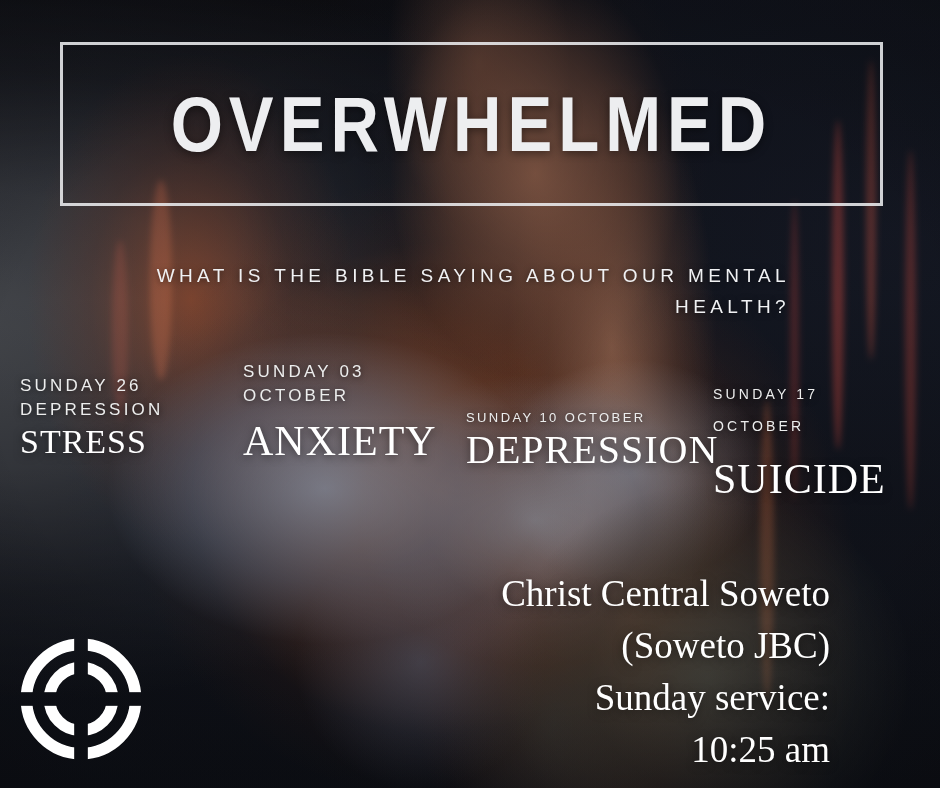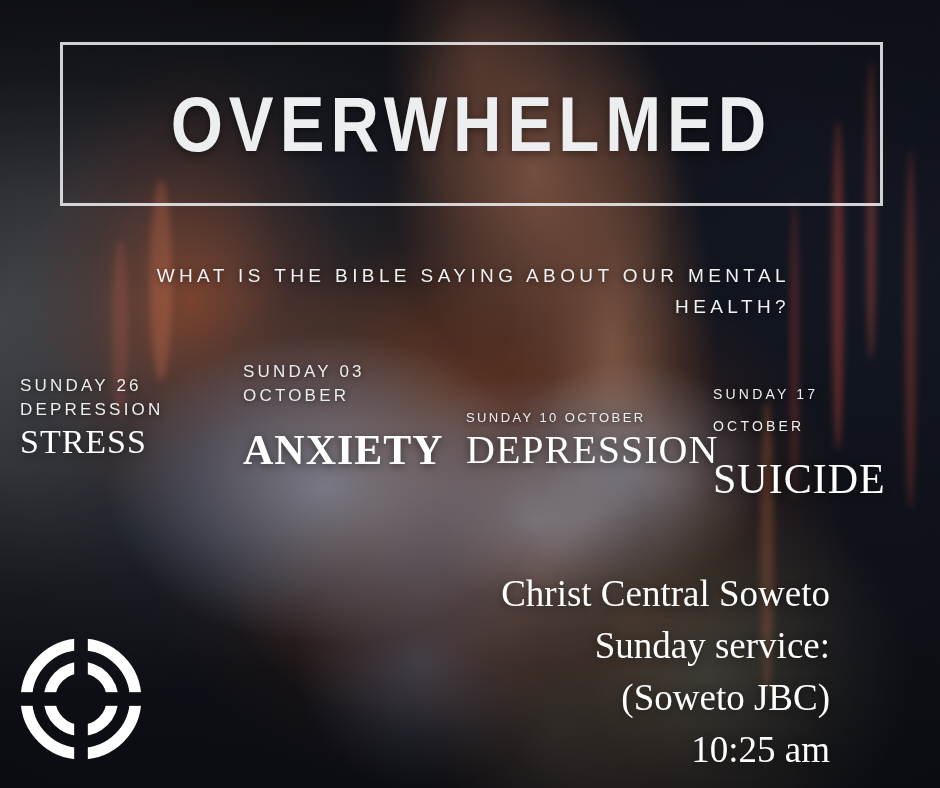--- a/index.html
+++ b/index.html
@@ -158,21 +158,21 @@
     text-shadow: 0 2px 9px rgba(0,0,0,0.5);
   }
 
   
   #session-stress      { left: 20px;  top: 374px; width: 190px; }
   #session-stress .date      { font-size: 17px; line-height: 24px; }
   #session-stress .topic     { font-size: 34px; margin-top: 3px; }
 
   #session-anxiety     { left: 243px; top: 360px; width: 200px; }
   #session-anxiety .date     { font-size: 17px; line-height: 24px; }
-  #session-anxiety .topic    { font-size: 42px; margin-top: 21px; font-weight: bold; }
+  #session-anxiety .topic    { font-size: 42px; margin-top: 12px; }
 
   #session-depression  { left: 466px; top: 408px; width: 225px; }
   #session-depression .date  { font-size: 13px; line-height: 20px; letter-spacing: 2.4px; }
   #session-depression .topic { font-size: 40px; margin-top: 2px; }
 
   #session-suicide     { left: 713px; top: 374px; width: 200px; }
   #session-suicide .date     { font-size: 14px; line-height: 24px; margin-top: 8px; }
   #session-suicide .topic    { font-size: 42px; margin-top: 20px; }
 
   .church {
@@ -251,22 +251,22 @@
     </div>
 
     <div class="session" id="session-suicide">
       <div class="date">SUNDAY 17</div>
       <div class="date">OCTOBER</div>
       <div class="topic">SUICIDE</div>
     </div>
 
     <div class="church">
       <div>Christ Central Soweto</div>
+      <div>(Soweto JBC)</div>
       <div>Sunday service:</div>
-      <div>(Soweto JBC)</div>
       <div>10:25 am</div>
     </div>
 
     <div class="logo">
       <svg viewBox="0 0 120 120" aria-hidden="true">
         <defs>
           <mask id="cross-gap">
             <rect x="0" y="0" width="120" height="120" fill="#fff"></rect>
             <rect x="53.5" y="-4" width="13" height="128" fill="#000"></rect>
             <rect x="-4" y="53.5" width="128" height="13" fill="#000"></rect>

